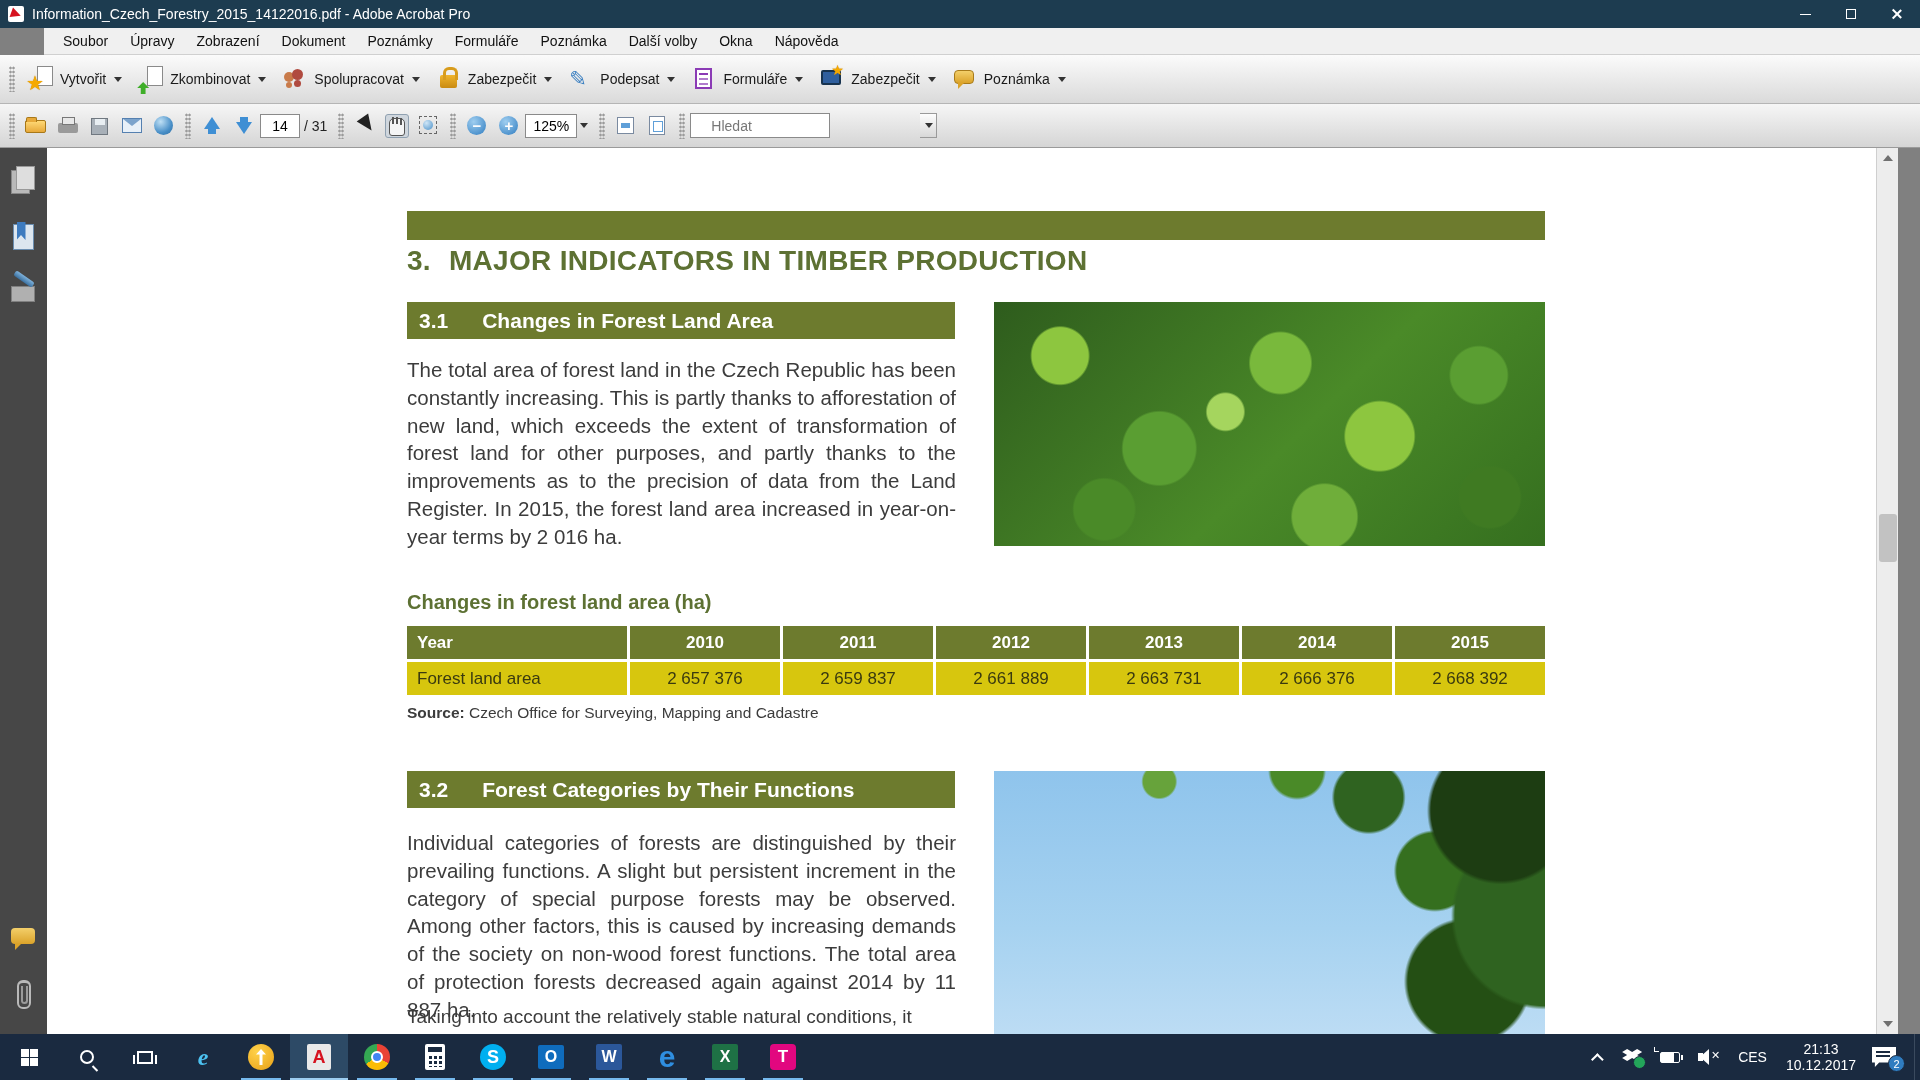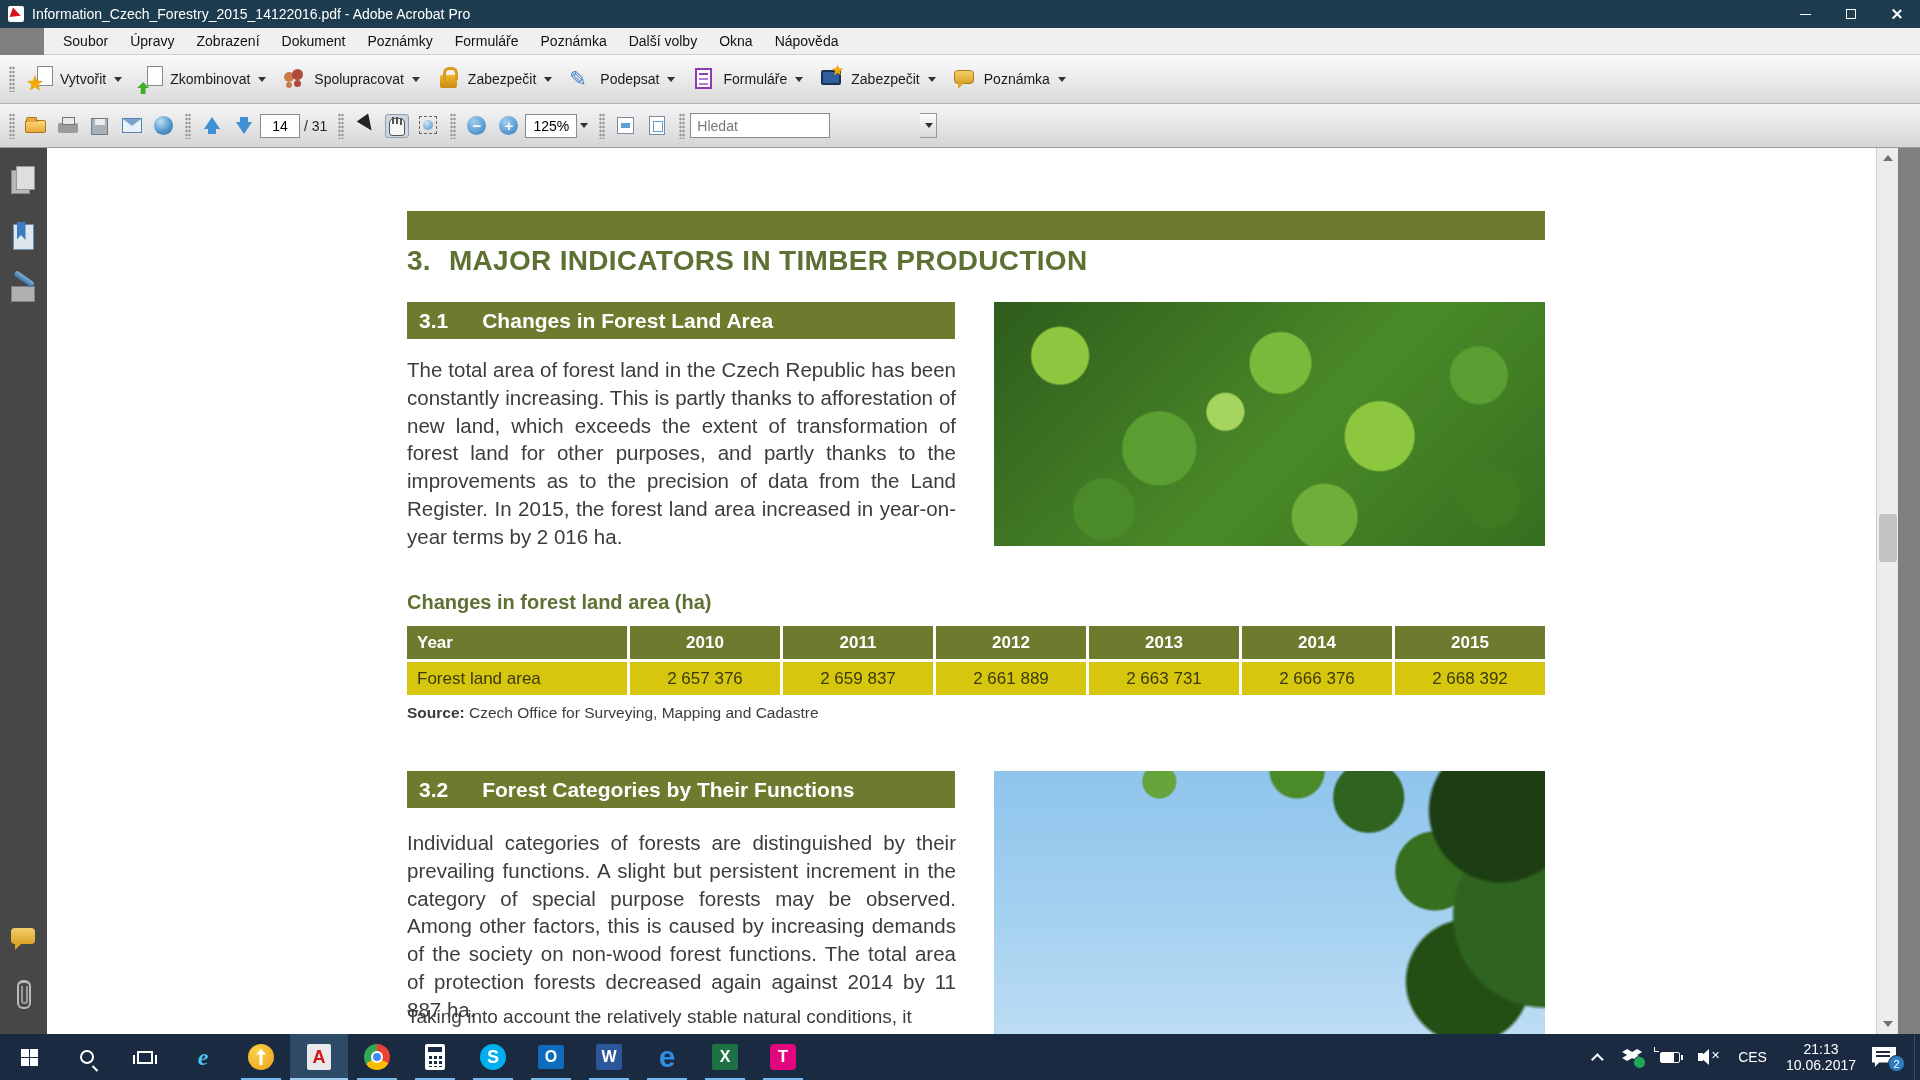--- a/index.html
+++ b/index.html
@@ -69,21 +69,21 @@
   .zoom-rect::after { content:""; position:absolute; left:3px; top:3px; width:10px; height:10px; border-radius:50%; background:radial-gradient(circle at 35% 30%, #cfe6f7, #4a90c8); }
   .zbtn { position:absolute; left:2px; top:2px; width:19px; height:19px; border-radius:50%; background:radial-gradient(circle at 35% 30%, #9fcef0, #2f7cc0); color:#fff; font-weight:bold; font-size:15px; line-height:19px; text-align:center; }
   .fitw { position:absolute; left:3px; top:3px; width:17px; height:17px; background:#fff; border:1px solid #7a8aa0; }
   .fitw::after { content:""; position:absolute; left:3px; top:5px; width:9px; height:5px; background:#5f9fd8; }
   .fitp { position:absolute; left:3px; top:2px; width:16px; height:19px; background:#fff; border:1px solid #7a8aa0; }
   .fitp::after { content:""; position:absolute; left:3px; top:4px; width:8px; height:9px; border:1px solid #5f9fd8; }
   .pg-input { width:40px; height:24px; border:1px solid #8a8a8a; background:#fff; font-size:14px; text-align:center; }
   .pg-total { font-size:14px; color:#222; margin:0 6px 0 4px; }
   .zoom-input { width:52px; height:24px; border:1px solid #8a8a8a; background:#fff; font-size:14px; text-align:center; }
   .search-wrap { display:flex; align-items:center; }
-  .search-input { width:140px; height:25px; border:1px solid #8a8a8a; background:#fff; font-size:14px; color:#777; padding-left:6px; }
+  .search-input { width:140px; height:25px; border:1px solid #8a8a8a; background:#fff; font-size:14px; color:#777; padding-left:20px; }
   .dd-btn { width:17px; height:25px; display:flex; align-items:center; justify-content:center; background:linear-gradient(#fdfdfd,#d8d8d8); border:1px solid #9a9a9a; border-left:none; }
 
   
   .main { position:absolute; left:0; top:148px; width:1920px; height:886px; }
   .side-panel { position:absolute; left:0; top:0; width:47px; height:886px; background:#474747; display:flex; flex-direction:column; align-items:center; padding-top:18px; }
   .sp-ico { width:30px; height:34px; margin-bottom:22px; position:relative; }
   .pages-ico::before { content:""; position:absolute; left:2px; top:4px; width:17px; height:22px; background:#b9b9b9; border:1px solid #888; }
   .pages-ico::after { content:""; position:absolute; left:7px; top:0; width:17px; height:22px; background:#dedede; border:1px solid #999; box-shadow:inset 0 4px 0 #dedede, inset 0 0 0 2px #dedede; }
   .bm-ico::before { content:""; position:absolute; left:4px; top:2px; width:19px; height:24px; background:#dce6ef; border:1px solid #6a8db0; }
   .bm-ico::after { content:""; position:absolute; left:8px; top:0px; width:9px; height:18px; background:#3d7bbf; clip-path:polygon(0 0,100% 0,100% 100%,50% 72%,0 100%); }
@@ -490,21 +490,21 @@
           <span class="battery-g"></span>
         </div>
       <div class="tray-item">
           <span class="speaker-g">
             <span class="speaker-tri"></span>
           </span>
         </div>
       <div class="tray-item">CES</div>
       <div class="clock-block">
         <span>21:13</span>
-        <span>10.06.2017</span>
+        <span>10.12.2017</span>
       </div>
       <div class="notif">
         <span class="notif-lines"></span>
         <span class="badge">2</span>
       </div>
       <div class="tray-edge"></div>
     </div>
   </div>
 </div>
 

